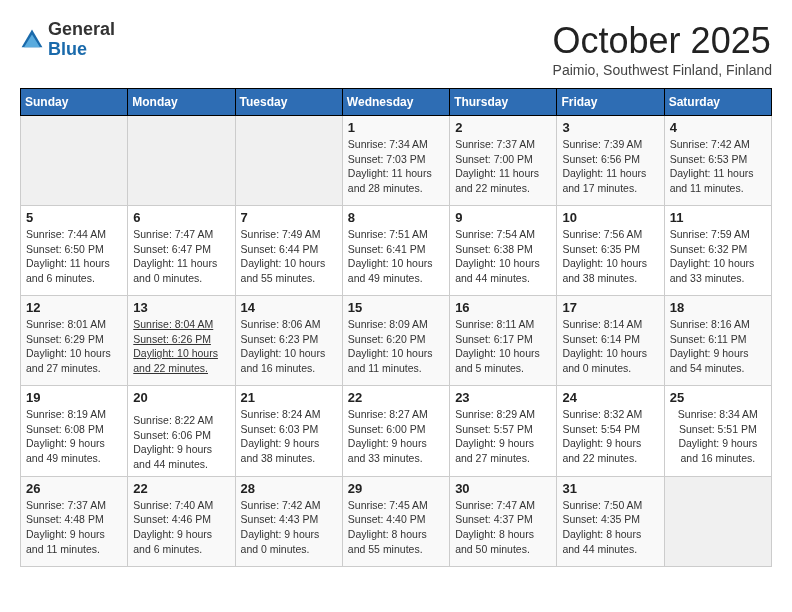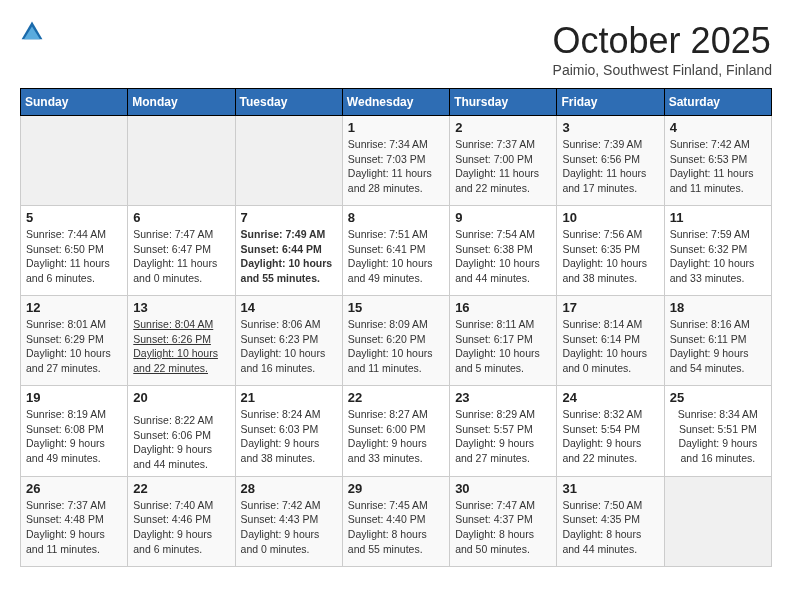--- a/index.html
+++ b/index.html
@@ -98,20 +98,24 @@
   </style>
 </head>
 <body>
 
 <div class="header">
   <div class="logo">
     <svg class="logo-icon" viewBox="0 0 30 30" xmlns="http://www.w3.org/2000/svg">
       <polygon points="15,2 28,24 2,24" fill="#1a6aab"></polygon>
       <polygon points="15,8 25,24 5,24" fill="#5aabde"></polygon>
     </svg>
+    <div class="logo-text">
+      <span class="logo-general">General</span>
+      <span class="logo-blue">Blue</span>
+    </div>
   </div>
   <div class="title-block">
     <div class="month-title">October 2025</div>
     <div class="location">Paimio, Southwest Finland, Finland</div>
   </div>
 </div>
 
 <table>
   <thead>
     <tr>
@@ -162,21 +166,21 @@
 Daylight: 11 hours and 6 minutes.</div>
         </td>
         <td>
           <div class="day-num">6</div>
           <div class="day-info" style="white-space: pre-line;">Sunrise: 7:47 AM
 Sunset: 6:47 PM
 Daylight: 11 hours and 0 minutes.</div>
         </td>
         <td>
           <div class="day-num">7</div>
-          <div class="day-info" style="white-space: pre-line; font-weight: bold;">Sunrise: 7:49 AM
+          <div class="day-info" style="white-space: pre-line;">Sunrise: 7:49 AM
 Sunset: 6:44 PM
 Daylight: 10 hours and 55 minutes.</div>
         </td>
         <td>
           <div class="day-num">8</div>
           <div class="day-info" style="white-space: pre-line;">Sunrise: 7:51 AM
 Sunset: 6:41 PM
 Daylight: 10 hours and 49 minutes.</div>
         </td>
         <td>

